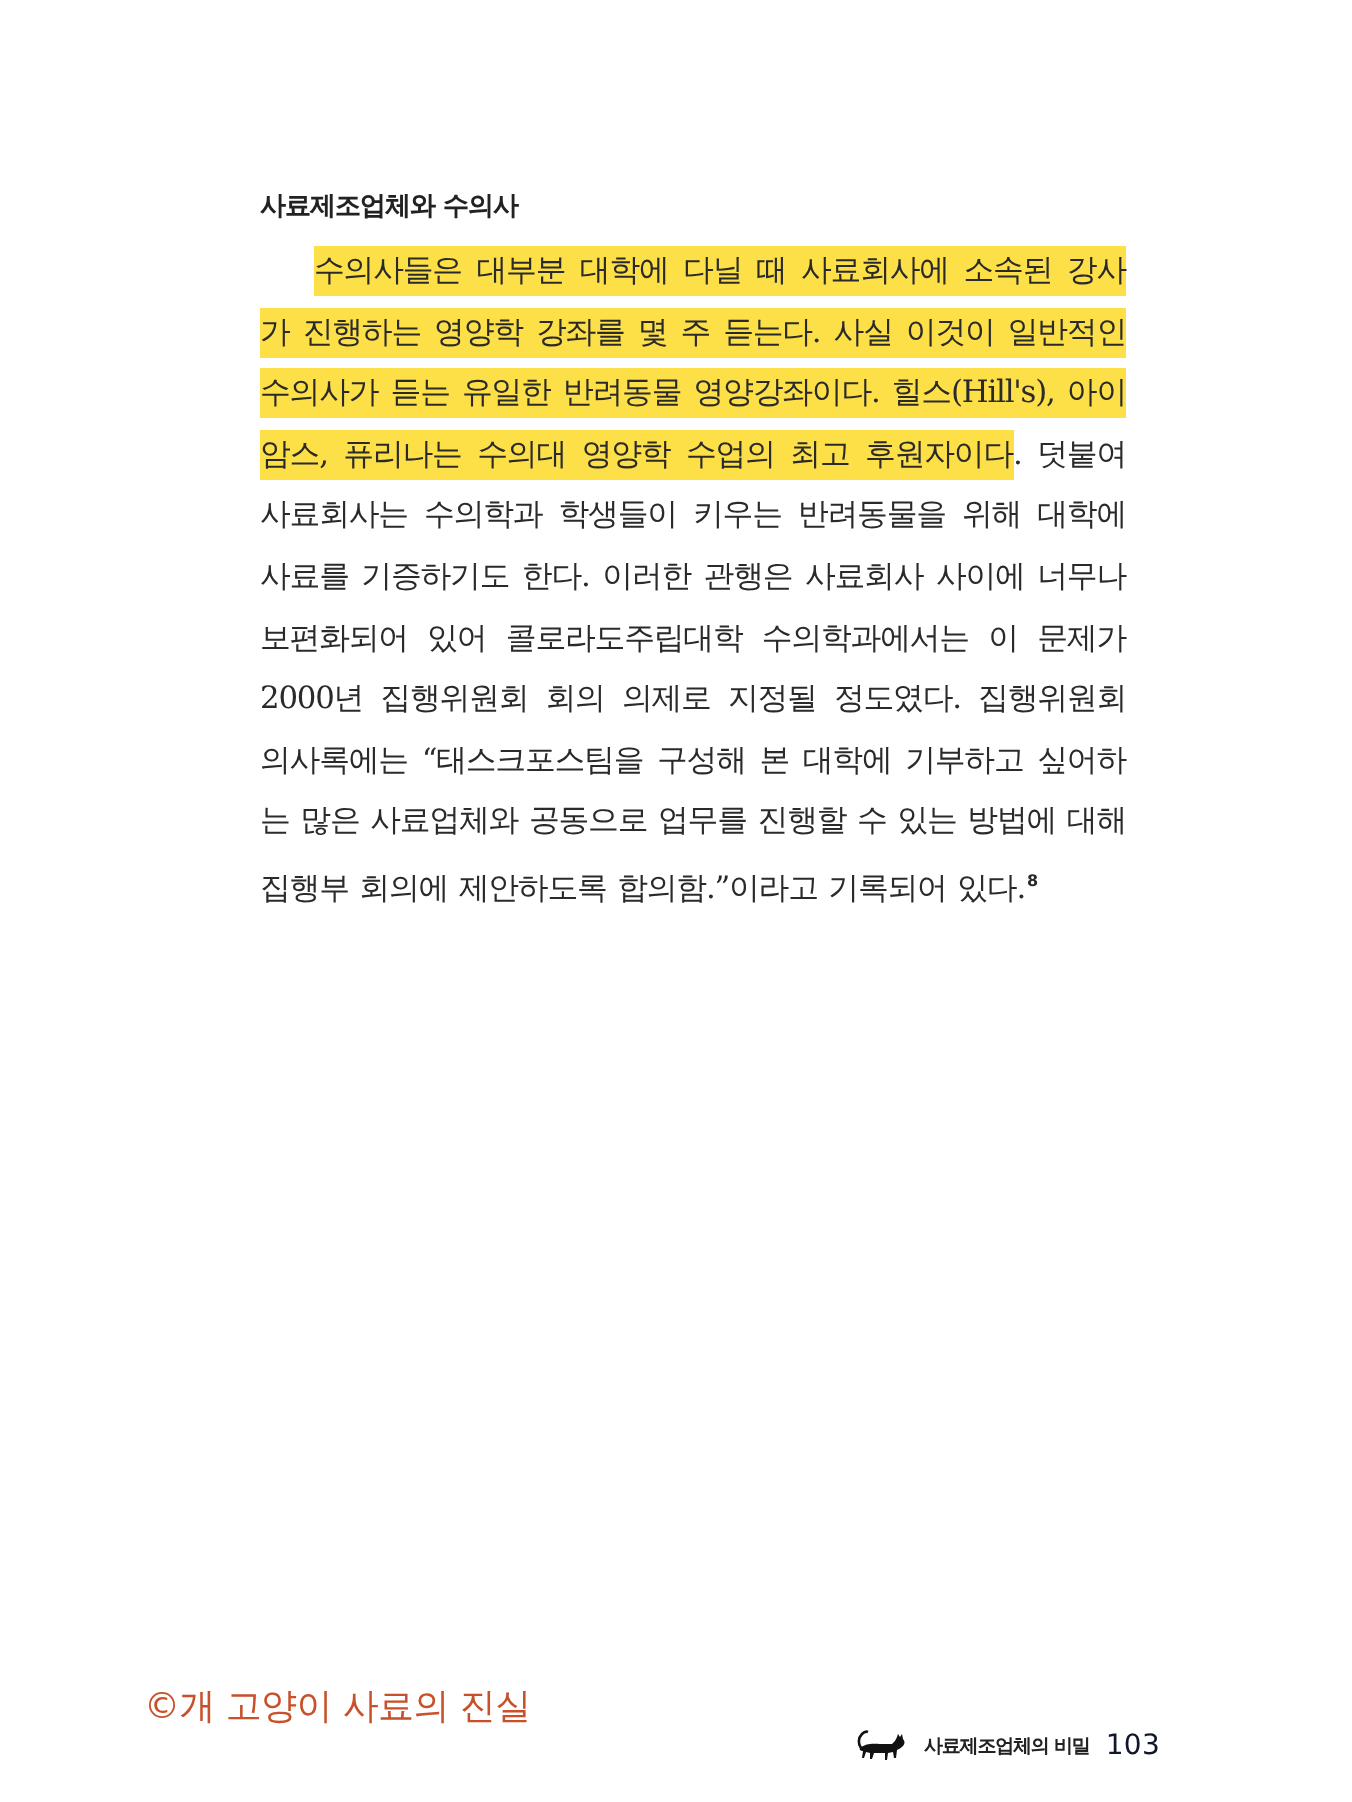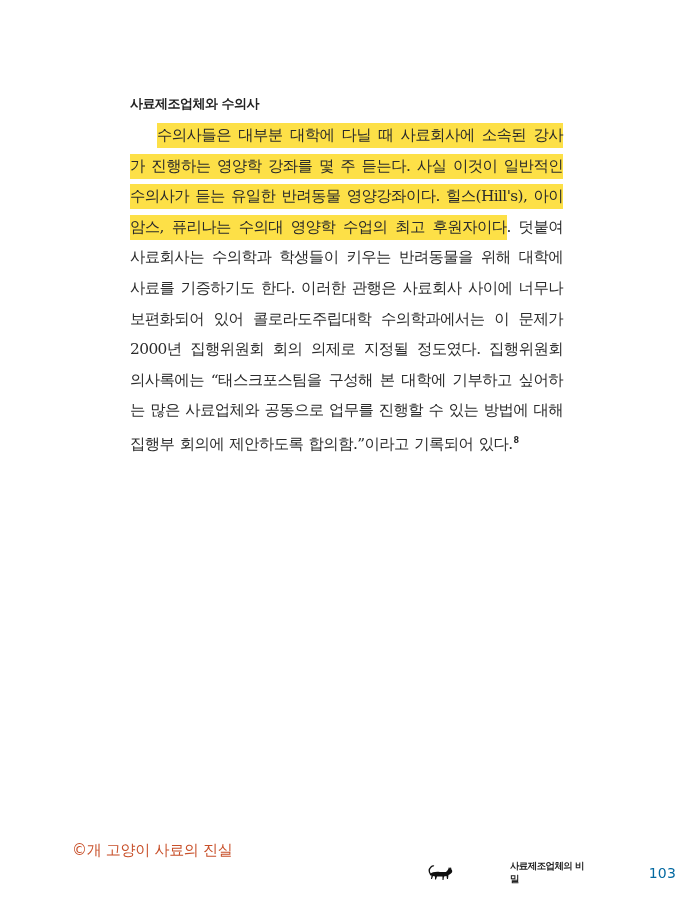--- a/index.html
+++ b/index.html
@@ -50,46 +50,45 @@
       font-size: 8px;
       vertical-align: 6px;
       margin-left: 1px;
     }
     .underline { text-decoration-thickness: 1px; text-underline-offset: 3px; }
     .copyright {
       position: absolute;
       left: 72px;
       top: 841px;
       font-family: "DejaVu Sans", "Liberation Sans", sans-serif;
-      font-size: 15px;
+      font-size: 18px;
       color: #c8502a;
       letter-spacing: -0.3px;
     }
     .footer {
       position: absolute;
       left: 428px;
       top: 862px;
       height: 22px;
       display: flex;
       align-items: center;
-      gap: 48px;
     }
     .cat-icon { width: 26px; height: 20px; margin-right: 8px; }
     .footer-title {
       font-family: "DejaVu Sans", "Liberation Sans", sans-serif;
       font-weight: bold;
       font-size: 9.5px;
       color: #222;
       letter-spacing: -0.6px;
       margin-right: 8px;
     }
     .page-num {
       font-family: "DejaVu Sans", "Liberation Sans", sans-serif;
       font-size: 14px;
-      color: #0369a1;
+      color: #0f172a;
       letter-spacing: 0.2px;
     }
   </style>
 </head>
 <body>
 
 <div class="page">
   <div class="heading">사료제조업체와 수의사</div>
 
 

